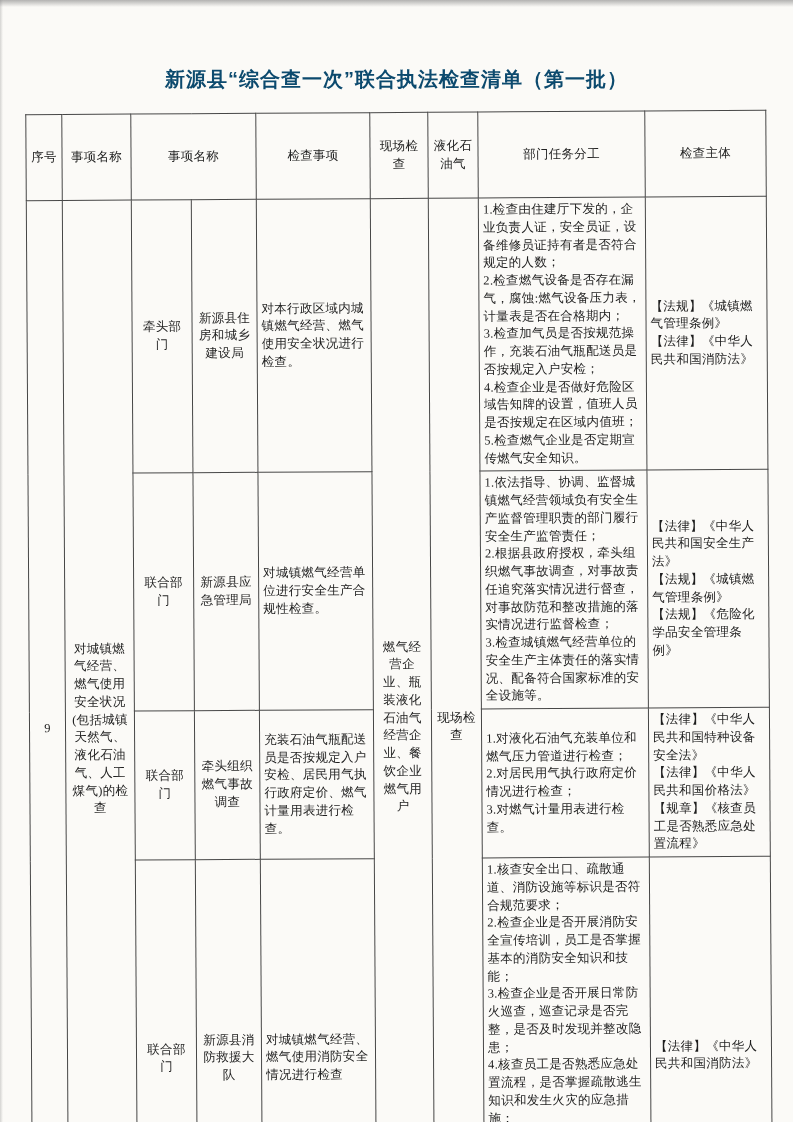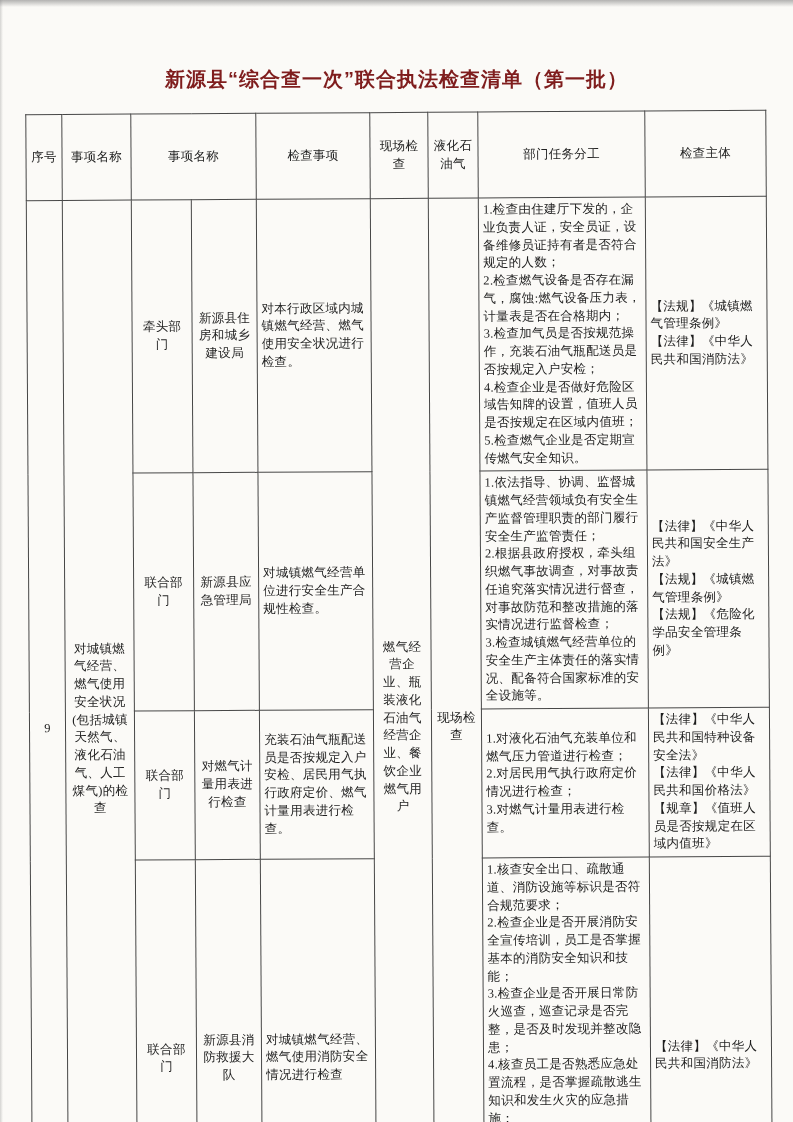--- a/index.html
+++ b/index.html
@@ -19,21 +19,21 @@
   .scan-edge-left {
     position: absolute; top: 0; left: 0; width: 3px; height: 100%;
     background: linear-gradient(to right, rgba(140,140,140,0.35), rgba(140,140,140,0));
   }
   .doc-title {
     margin-top: 66px;
     text-align: center;
     font-size: 20px;
     font-weight: bold;
     letter-spacing: 1px;
-    color: #7f1d1d;
+    color: #0c4a6e;
     font-family: "Liberation Sans", "DejaVu Sans", sans-serif;
   }
   .table-wrap {
     position: absolute;
     left: 28px; top: 112px;
     width: 740px; height: 898px;
     transform: rotate(-0.35deg);
     transform-origin: 50% 50%;
   }
   table.inspection {
@@ -119,28 +119,28 @@
       <td class="justify-left matters-col">对城镇燃气经营单位进行安全生产合规性检查。</td>
       <td class="justify-left tasks-col pre">1.依法指导、协调、监督城镇燃气经营领域负有安全生产监督管理职责的部门履行安全生产监管责任；
 2.根据县政府授权，牵头组织燃气事故调查，对事故责任追究落实情况进行督查，对事故防范和整改措施的落实情况进行监督检查；
 3.检查城镇燃气经营单位的安全生产主体责任的落实情况、配备符合国家标准的安全设施等。</td>
       <td class="justify-left basis-col pre">【法律】《中华人民共和国安全生产法》
 【法规】《城镇燃气管理条例》
 【法规】《危险化学品安全管理条例》</td>
     </tr>
     <tr class="r3">
       <td class="center">联合部门</td>
-      <td class="center">对燃气计量用表进行检查</td>
+      <td class="center">牵头组织燃气事故调查</td>
       <td class="justify-left matters-col">充装石油气瓶配送员是否按规定入户安检、居民用气执行政府定价、燃气计量用表进行检查。</td>
       <td class="justify-left tasks-col pre">1.对液化石油气充装单位和燃气压力管道进行检查；
 2.对居民用气执行政府定价情况进行检查；
 3.对燃气计量用表进行检查。</td>
       <td class="justify-left basis-col pre">【法律】《中华人民共和国特种设备安全法》
 【法律】《中华人民共和国价格法》
-【规章】《值班人员是否按规定在区域内值班》</td>
+【规章】《核查员工是否熟悉应急处置流程》</td>
     </tr>
     <tr class="r4">
       <td class="center">联合部门</td>
       <td class="center">新源县消防救援大队</td>
       <td class="justify-left matters-col">对城镇燃气经营、燃气使用消防安全情况进行检查</td>
       <td class="justify-left tasks-col pre">1.核查安全出口、疏散通道、消防设施等标识是否符合规范要求；
 2.检查企业是否开展消防安全宣传培训，员工是否掌握基本的消防安全知识和技能；
 3.检查企业是否开展日常防火巡查，巡查记录是否完整，是否及时发现并整改隐患；
 4.核查员工是否熟悉应急处置流程，是否掌握疏散逃生知识和发生火灾的应急措施；
 5.检查罐区防火堤是否损坏破裂，罐装站是否采取通风措施，是否设置可燃气体泄露检测报警装置；

